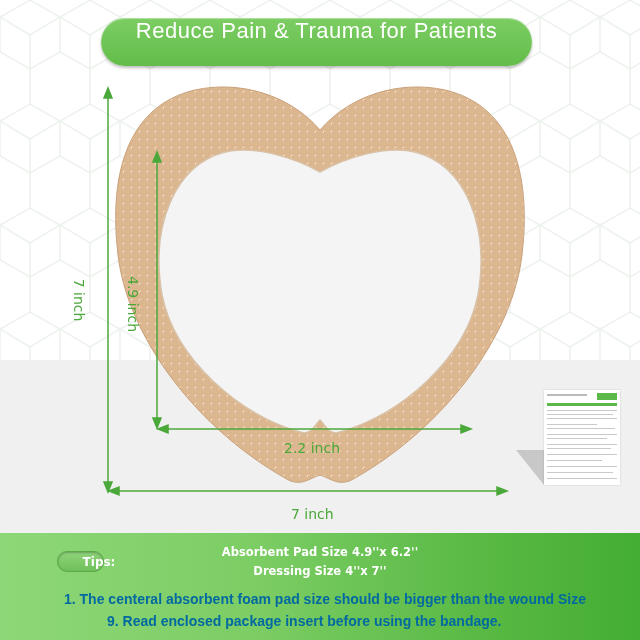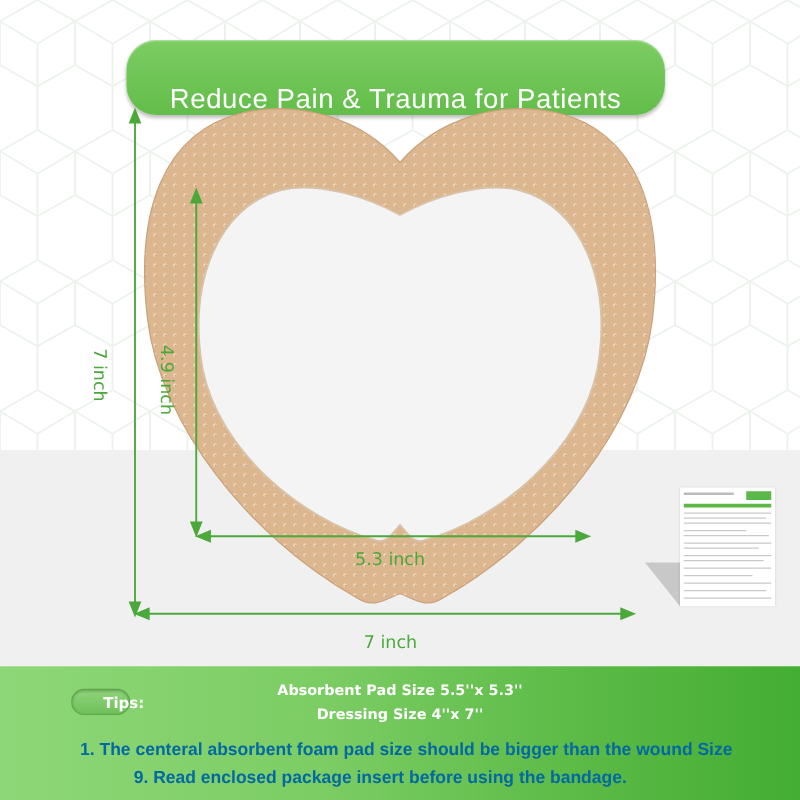--- a/index.html
+++ b/index.html
@@ -1,25 +1,25 @@
 <!DOCTYPE html>
 <html><head>
   <meta charset="utf-8">
   <style>
     html, body { margin: 0; padding: 0; }
     body { width: 640px; height: 640px; overflow: hidden; position: relative; font-family: "DejaVu Sans", sans-serif; background: #ffffff; }
     .bg-top { position: absolute; left: 0; top: 0; width: 640px; height: 360px; background: #ffffff; }
     .bg-bottom { position: absolute; left: 0; top: 360px; width: 640px; height: 173px; background: #f0f0f0; }
     .pattern { position: absolute; left: 0; top: 0; width: 640px; height: 360px; }
     .title-pill {
-      position: absolute; left: 101px; top: 32px; width: 431px; height: 60px;
+      position: absolute; left: 101px; top: 18px; width: 431px; height: 48px;
       border-radius: 24px;
       background: linear-gradient(180deg, #7ccd63 0%, #63bd4a 100%);
       box-shadow: 0 2px 3px rgba(0,0,0,0.25), inset 0 1px 1px rgba(255,255,255,0.4);
-      display: flex; align-items: flex-end; justify-content: center;
+      display: flex; align-items: flex-start; justify-content: center;
     }
     .title-pill span { color: #ffffff; font-family: "Liberation Sans", sans-serif; font-size: 22px; letter-spacing: 0.5px; }
     .product { position: absolute; left: 0; top: 0; width: 640px; height: 533px; }
     .dim-label { position: absolute; color: #4ba83a; font-family: "DejaVu Sans", sans-serif; font-size: 14px; white-space: nowrap; }
     .dim-outer-v { left: 58px; top: 292px; transform: rotate(90deg); transform-origin: center; }
     .dim-inner-v { left: 105px; top: 296px; transform: rotate(90deg); transform-origin: center; }
     .dim-inner-h { left: 284px; top: 440px; }
     .dim-outer-h { left: 291px; top: 506px; }
     .insert { position: absolute; left: 544px; top: 390px; width: 76px; height: 95px; background: #ffffff; box-shadow: 0 0 2px rgba(0,0,0,0.15); }
     .insert-fold { position: absolute; left: 516px; top: 450px; width: 0; height: 0; border-left: 28px solid transparent; border-top: 35px solid #c8c8c8; }
@@ -108,21 +108,21 @@
     <polygon points="471,429 461,425 461,433"></polygon>
 
     <line x1="116" y1="491" x2="498" y2="491"></line>
     <polygon points="109,491 119,487 119,495"></polygon>
     <polygon points="507,491 497,487 497,495"></polygon>
   </g>
 </svg>
 
 <div class="dim-label dim-outer-v">7 inch</div>
 <div class="dim-label dim-inner-v">4.9 inch</div>
-<div class="dim-label dim-inner-h">5.3 inch</div>
+<div class="dim-label dim-inner-h">2.2 inch</div>
 <div class="dim-label dim-outer-h">7 inch</div>
 
 <div class="insert-fold"></div>
 <div class="insert">
   <div class="hdr"></div>
   <div class="logo"></div>
   <div class="bar"></div>
   <div class="ln" style="top:20px;width:70px"></div>
   <div class="ln" style="top:24px;width:66px"></div>
   <div class="ln" style="top:28px;width:70px"></div>
@@ -136,16 +136,16 @@
   <div class="ln" style="top:70px;width:55px"></div>
   <div class="ln" style="top:76px;width:70px"></div>
   <div class="ln" style="top:82px;width:66px"></div>
   <div class="ln" style="top:88px;width:70px"></div>
 </div>
 
 <div class="tips-banner"></div>
 <div class="tips-badge">
   <span>Tips:</span>
 </div>
-<div class="size-line size-1">Absorbent Pad Size 5.5''x 5.3''</div>
+<div class="size-line size-1">Absorbent Pad Size 4.9''x 6.2''</div>
 <div class="size-line size-2">Dressing Size 4''x 7''</div>
 <div class="tip-line tip-1">1. The centeral absorbent foam pad size should be bigger than the wound Size</div>
 <div class="tip-line tip-2">9. Read enclosed package insert before using the bandage.</div>
 
 </body></html>

